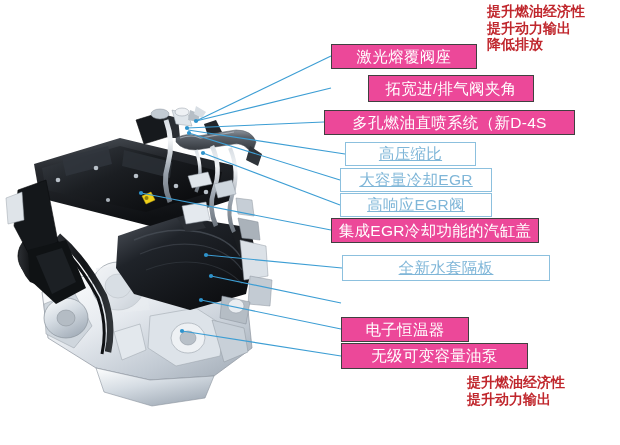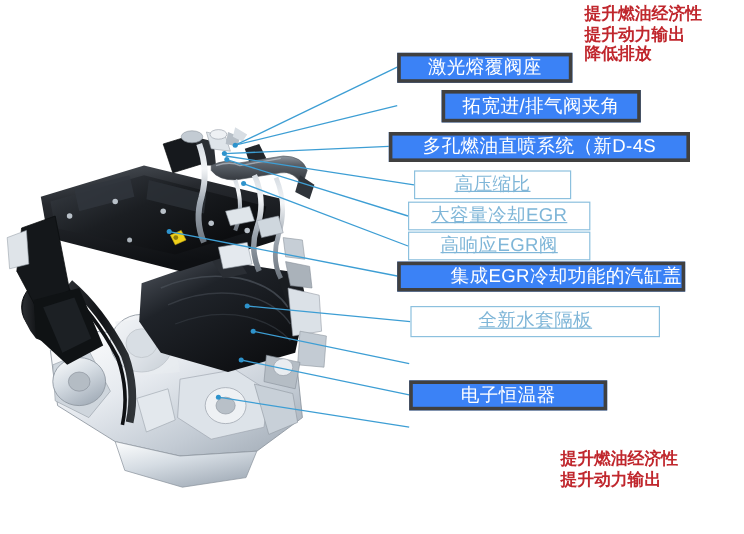--- a/index.html
+++ b/index.html
@@ -43,23 +43,23 @@
     box-sizing: border-box;
     display: flex;
     align-items: center;
     justify-content: center;
     white-space: nowrap;
     font-size: 15.5px;
     line-height: 1;
     letter-spacing: 0.3px;
   }
   .callout.filled {
-    background: #3b82f6;
+    background: #ec4899;
     color: #ffffff;
-    border: 3px solid #404040;
+    border: 1px solid #404040;
   }
   .callout.outlined {
     background: #ffffff;
     color: #7fb6d8;
     border: 1px solid #8cc0de;
     text-decoration: underline;
   }
 
   
   .note {
@@ -271,33 +271,36 @@
   </div>
 
   <div class="callout outlined" style="left:340px; top:168px; width:152px; height:24px;align-items:center;">
     <span>大容量冷却EGR</span>
   </div>
 
   <div class="callout outlined" style="left:340px; top:193px; width:152px; height:24px;">
     <span>高响应EGR阀</span>
   </div>
 
-  <div class="callout filled" style="left:331px; top:218px; width:240px; height:25px;justify-content:flex-end;">
+  <div class="callout filled" style="left:331px; top:218px; width:208px; height:25px;">
     <span>集成EGR冷却功能的汽缸盖</span>
   </div>
 
   <div class="callout outlined" style="left:342px; top:255px; width:208px; height:26px;">
     <span>全新水套隔板</span>
   </div>
 
 
-  <div class="callout filled" style="left:341px; top:317px; width:165px; height:25px;">
+  <div class="callout filled" style="left:341px; top:317px; width:128px; height:25px;">
     <span>电子恒温器</span>
   </div>
 
+  <div class="callout filled" style="left:341px; top:343px; width:187px; height:26px;">
+    <span>无级可变容量油泵</span>
+  </div>
 
   <div class="note" style="left:487px; top:3px;">提升燃油经济性
 提升动力输出
 降低排放</div>
 
   <div class="note" style="left:467px; top:374px;">提升燃油经济性
 提升动力输出</div>
 
 </div>
 

